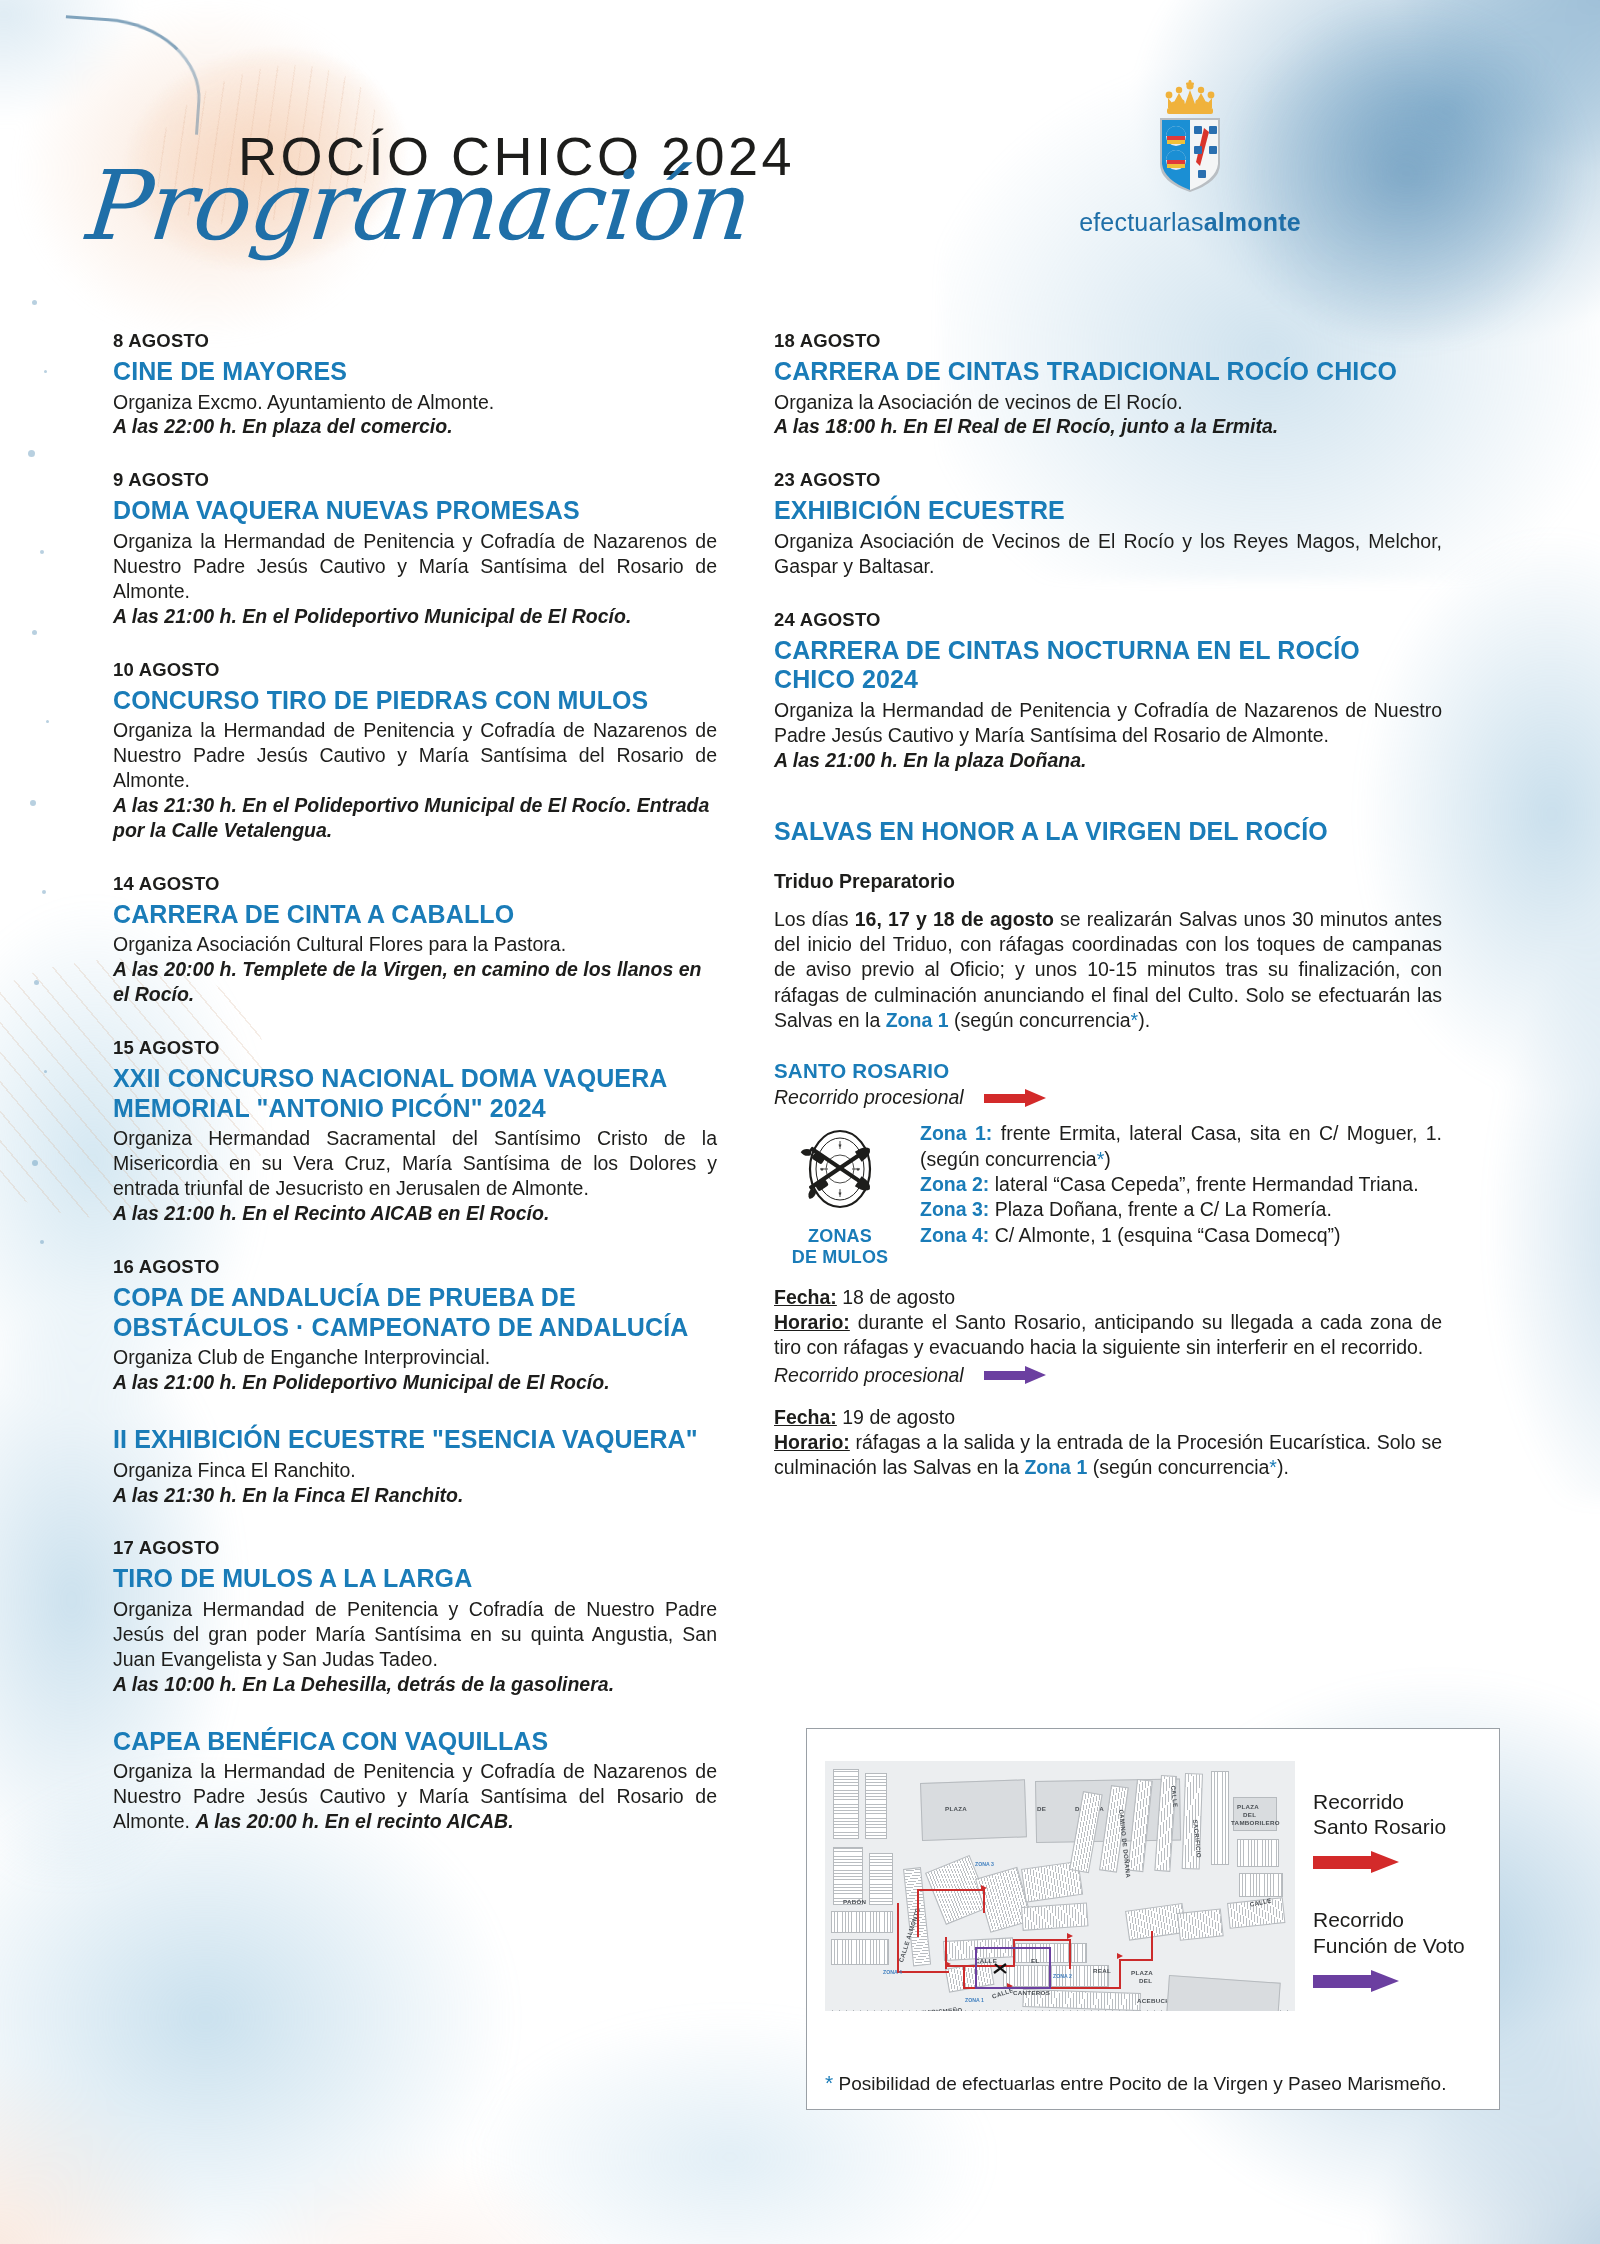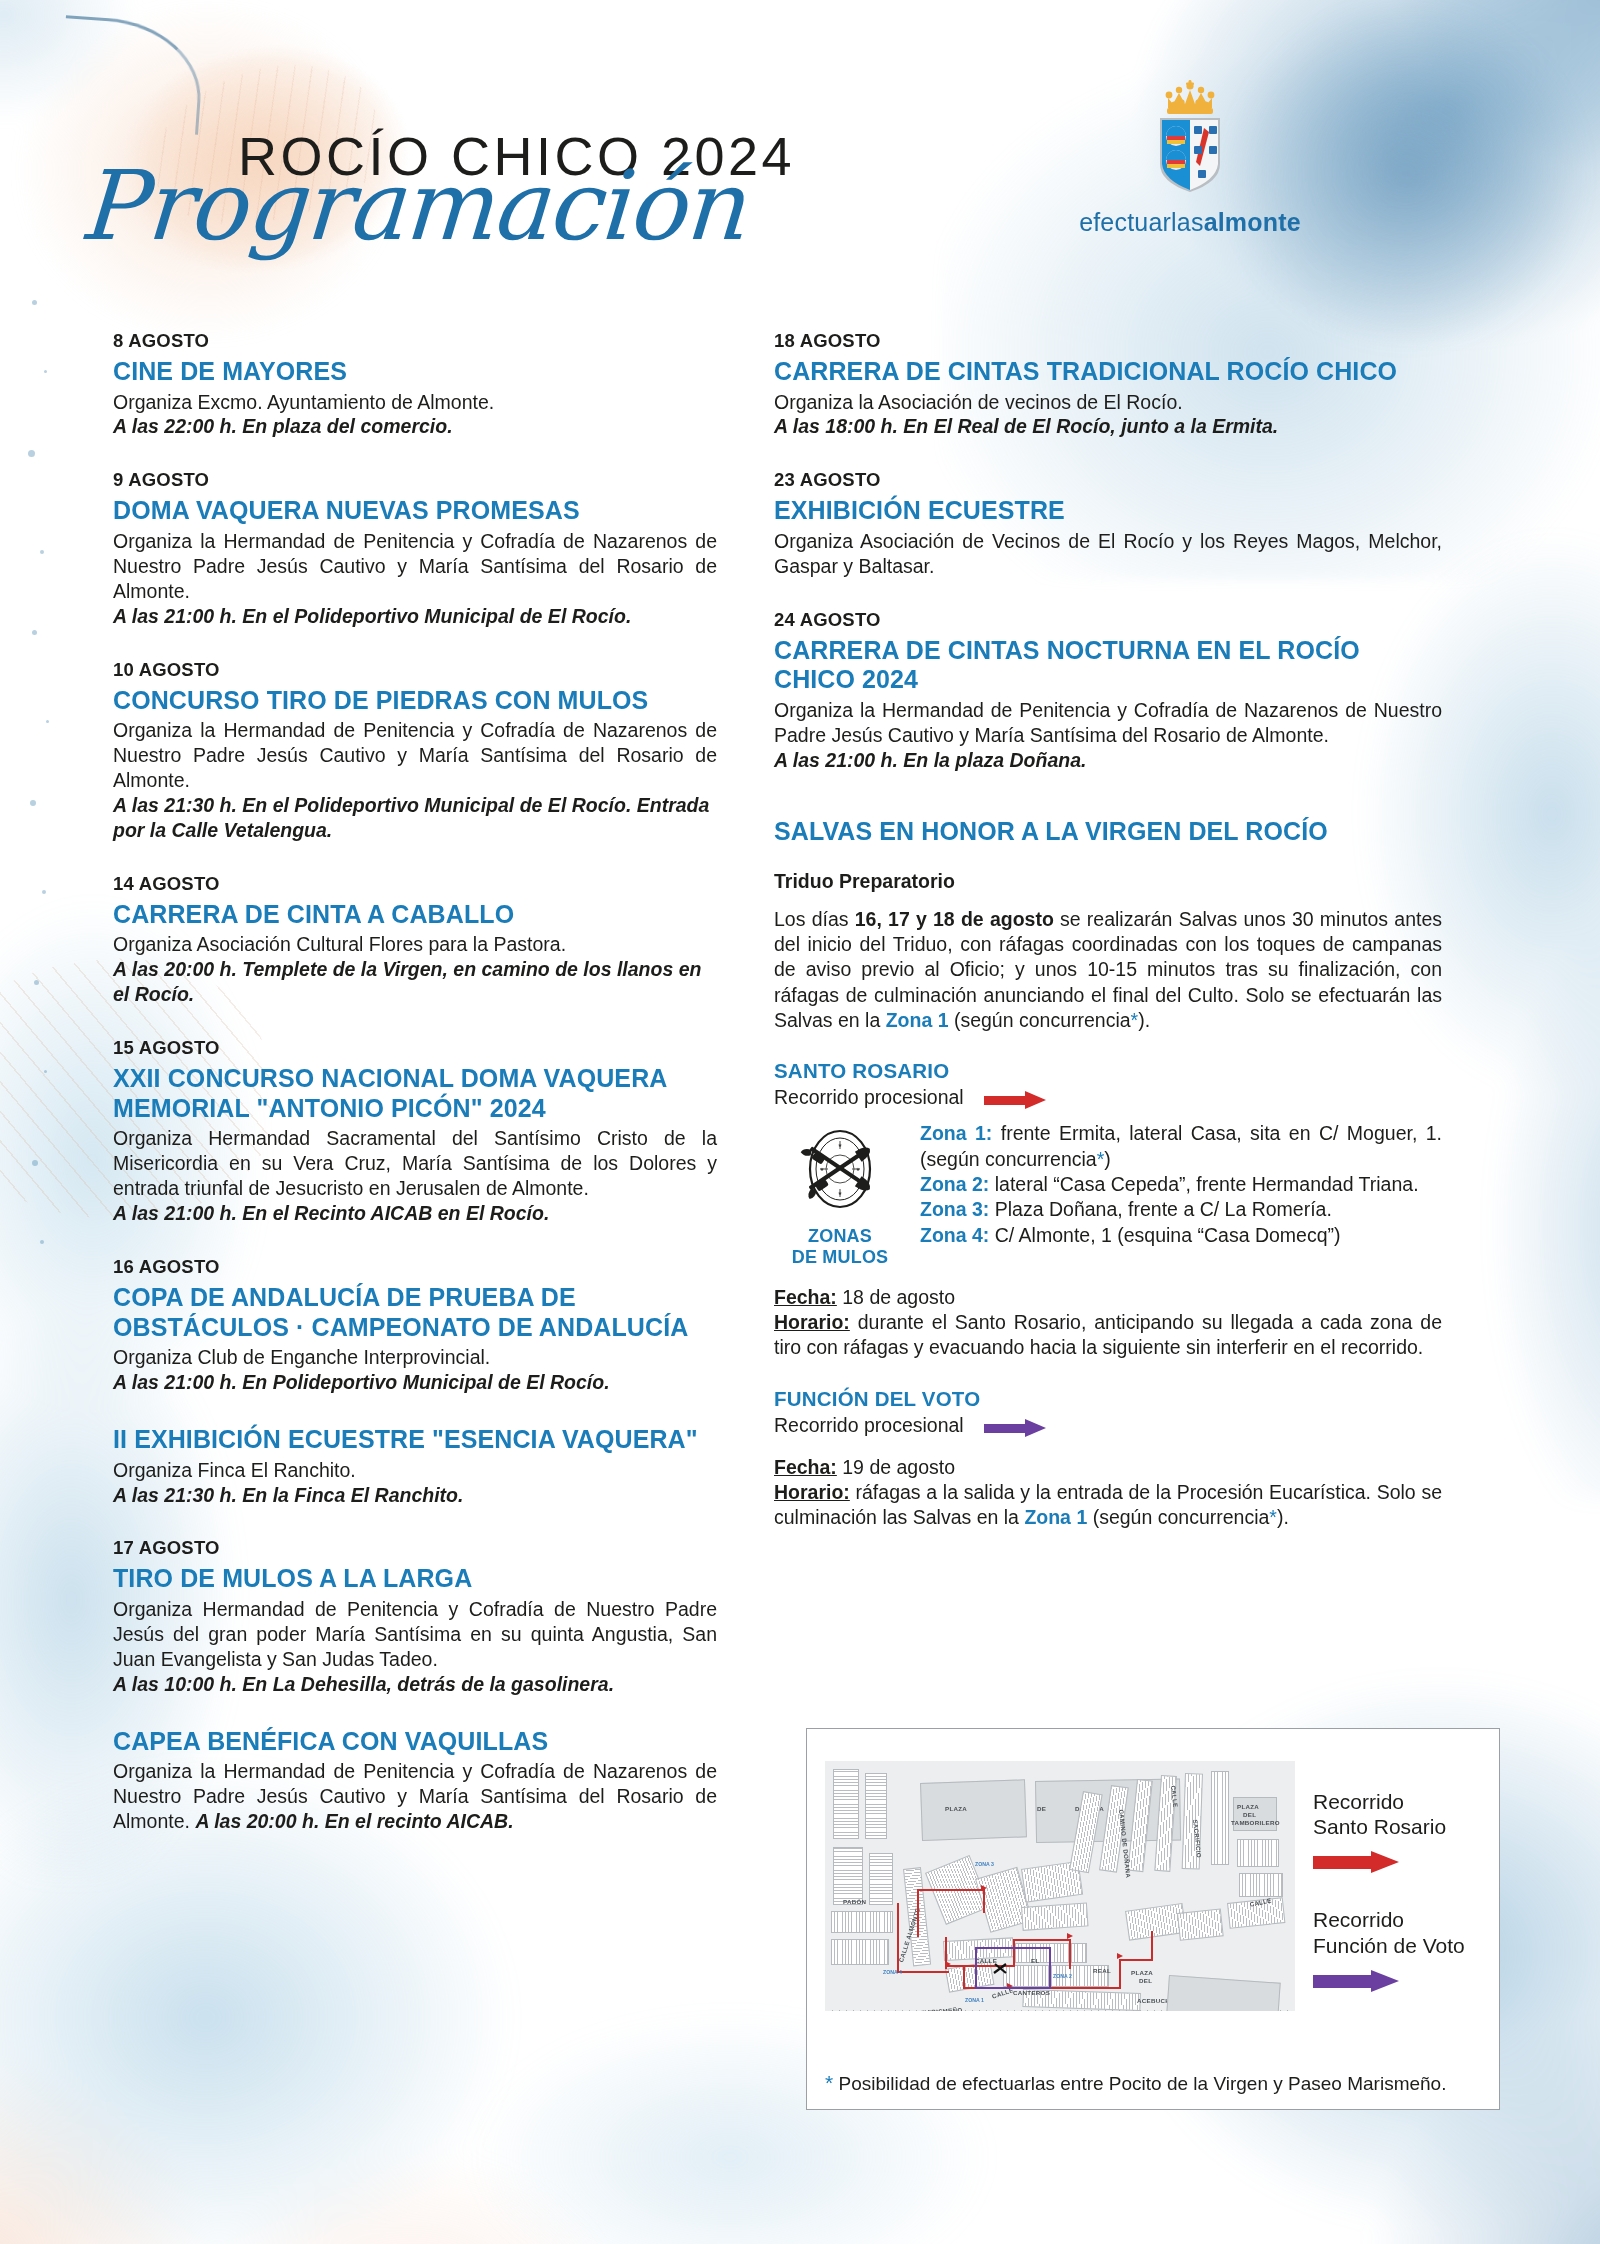--- a/index.html
+++ b/index.html
@@ -198,21 +198,21 @@
   .sub-bold { font-size: 19.5px; font-weight: 700; color: #1d1d1b; margin-bottom: 14px; }
   .para { font-size: 19.5px; line-height: 1.3; color: #1d1d1b; text-align: justify; }
   .para b { font-weight: 700; }
   .zona-link { color: #1a7cb8; font-weight: 700; }
   .ast { color: #1a7cb8; }
 
   .blue-head {
     font-size: 20.5px; font-weight: 700; color: #1a7cb8;
     letter-spacing: .2px; margin-top: 26px;
   }
-  .recorrido-row { display: flex; align-items: flex-end; gap: 20px; margin-top: 3px; }
+  .recorrido-row { display: flex; align-items: center; gap: 20px; margin-top: 3px; font-style: italic; }
   .recorrido-row .lbl { font-size: 19.5px; color: #1d1d1b; }
 
   .arrow { display: inline-block; position: relative; width: 62px; height: 18px; flex: none; }
   .arrow .shaft { position: absolute; left: 0; top: 5px; width: 42px; height: 9px; }
   .arrow .head {
     position: absolute; right: 0; top: 0;
     width: 0; height: 0;
     border-top: 9px solid transparent;
     border-bottom: 9px solid transparent;
   }
@@ -500,21 +500,20 @@
             <div class="zona-item"><b>Zona 1:</b> frente Ermita, lateral Casa, sita en C/ Moguer, 1. (según concurrencia<span class="ast">*</span>)</div>
             <div class="zona-item"><b>Zona 2:</b> lateral “Casa Cepeda”, frente Hermandad Triana.</div>
             <div class="zona-item"><b>Zona 3:</b> Plaza Doñana, frente a C/ La Romería.</div>
             <div class="zona-item"><b>Zona 4:</b> C/ Almonte, 1 (esquina “Casa Domecq”)</div>
           </div>
       </div>
 
       <div class="fh mt18"><u>Fecha:</u><span> 18 de agosto</span></div>
       <div class="fh"><u>Horario:</u><span> durante el Santo Rosario, anticipando su llegada a cada zona de tiro con ráfagas y evacuando hacia la siguiente sin interferir en el recorrido.</span></div>
 
-      <div class="blue-head">FUNCIÓN DEL VOTO</div>
       <div class="recorrido-row">
         <span class="lbl">Recorrido procesional</span>
         <span class="arrow purple">
           <span class="shaft"></span>
             <span class="head"></span>
         </span>
       </div>
 
       <div class="fh mt18"><u>Fecha:</u><span> 19 de agosto</span></div>
       <div class="fh"><u>Horario:</u><span> ráfagas a la salida y la entrada de la Procesión Eucarística. Solo se culminación las Salvas en la </span><span class="zona-link">Zona 1</span><span> (según concurrencia</span><span class="ast">*</span><span>).</span></div>

